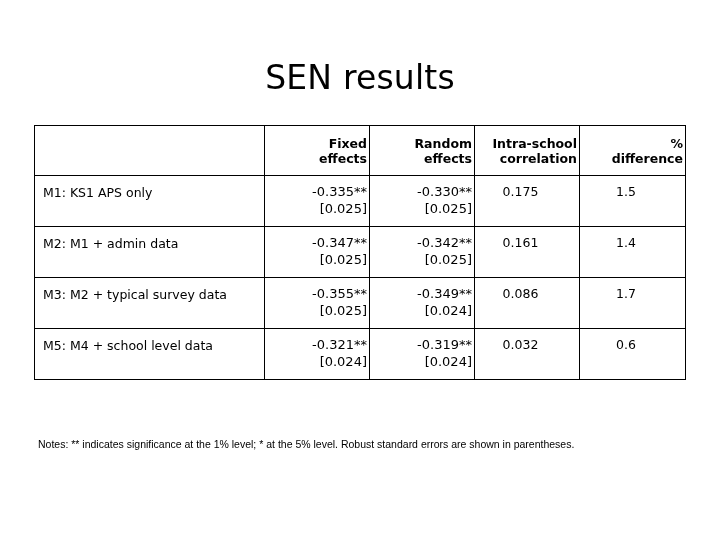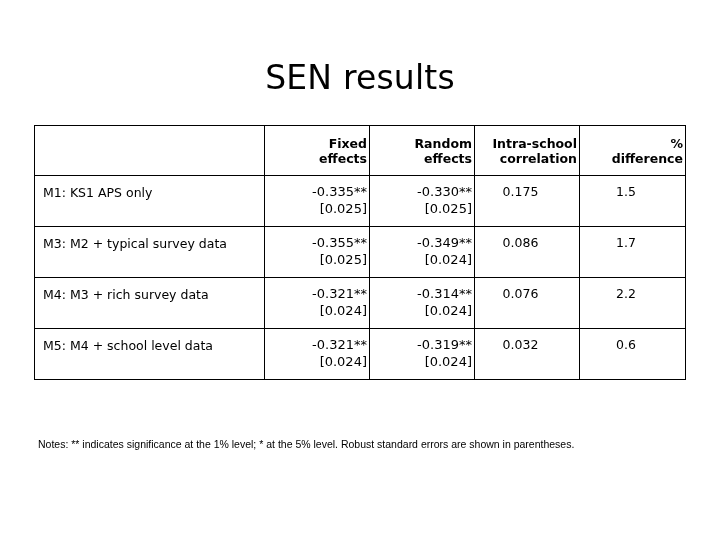--- a/index.html
+++ b/index.html
@@ -175,56 +175,56 @@
           <span class="se">[0.025]</span>
         </td>
         <td class="num-cell">
           <span class="coef">-0.330**</span>
           <span class="se">[0.025]</span>
         </td>
         <td class="plain-cell">0.175</td>
         <td class="plain-cell">1.5</td>
       </tr>
 
+      <tr>
+        <td class="row-label">M2: M1 + admin data</td>
+        <td class="num-cell">
+          <span class="coef">-0.347**</span>
+          <span class="se">[0.025]</span>
+        </td>
+        <td class="num-cell">
+          <span class="coef">-0.342**</span>
+          <span class="se">[0.025]</span>
+        </td>
+        <td class="plain-cell">0.161</td>
+        <td class="plain-cell">1.4</td>
+      </tr>
 
       <tr>
         <td class="row-label">M3: M2 + typical survey data</td>
         <td class="num-cell">
           <span class="coef">-0.355**</span>
           <span class="se">[0.025]</span>
         </td>
         <td class="num-cell">
           <span class="coef">-0.349**</span>
           <span class="se">[0.024]</span>
         </td>
         <td class="plain-cell">0.086</td>
         <td class="plain-cell">1.7</td>
       </tr>
 
-      <tr>
-        <td class="row-label">M4: M3 + rich survey data</td>
+
+      <tr>
+        <td class="row-label">M5: M4 + school level data</td>
         <td class="num-cell">
           <span class="coef">-0.321**</span>
           <span class="se">[0.024]</span>
         </td>
         <td class="num-cell">
-          <span class="coef">-0.314**</span>
-          <span class="se">[0.024]</span>
-        </td>
-        <td class="plain-cell">0.076</td>
-        <td class="plain-cell">2.2</td>
-      </tr>
-
-      <tr>
-        <td class="row-label">M5: M4 + school level data</td>
-        <td class="num-cell">
-          <span class="coef">-0.321**</span>
-          <span class="se">[0.024]</span>
-        </td>
-        <td class="num-cell">
           <span class="coef">-0.319**</span>
           <span class="se">[0.024]</span>
         </td>
         <td class="plain-cell">0.032</td>
         <td class="plain-cell">0.6</td>
       </tr>
 
     </tbody>
   </table>
 

